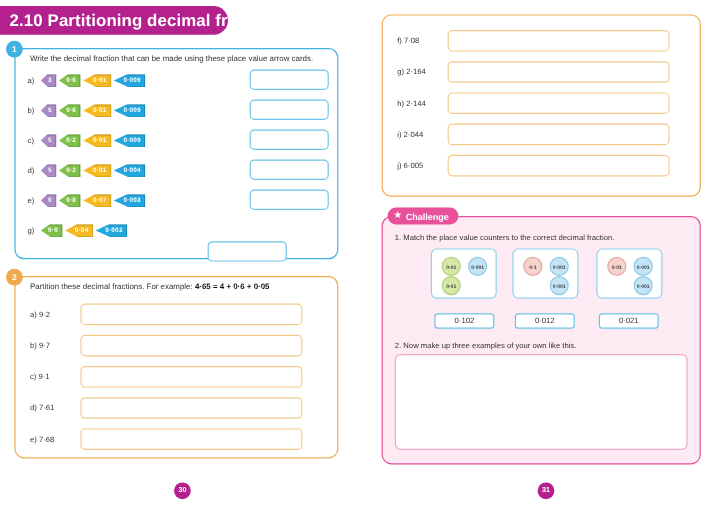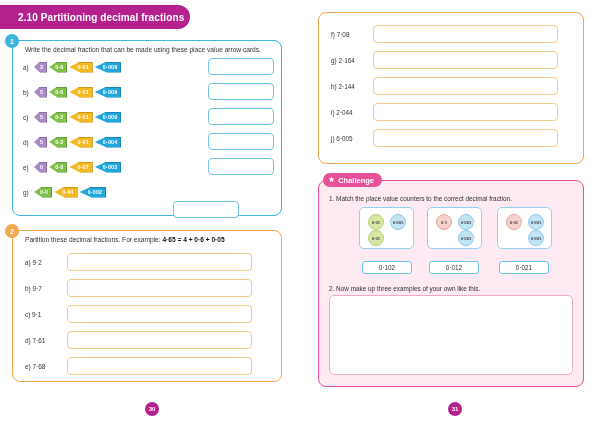--- a/index.html
+++ b/index.html
@@ -14,22 +14,22 @@
   
   .page-left { position: absolute; left: 0; top: 0; width: 300px; height: 423px; }
   .page-right { position: absolute; left: 300px; top: 0; width: 300px; height: 423px; }
 
   .title-band {
     position: absolute; left: 0; top: 5px; width: 190px; height: 24px;
     background: #b4218e; border-radius: 0 12px 12px 0;
     display: flex; align-items: center;
   }
   .title-band .title-text {
-    color: #ffffff; font-size: 10px; font-weight: bold;
-    padding-left: 18px; letter-spacing: 0.1px; white-space: nowrap;
+    color: #ffffff; font-size: 14px; font-weight: bold;
+    padding-left: 8px; letter-spacing: 0.1px; white-space: nowrap;
   }
 
   
   .act-box {
     position: absolute; border: 1.4px solid #3fb3e0; border-radius: 8px;
     background: #ffffff;
   }
   .act-box.orange { border-color: #f0a94c; }
 
   .qnum {

